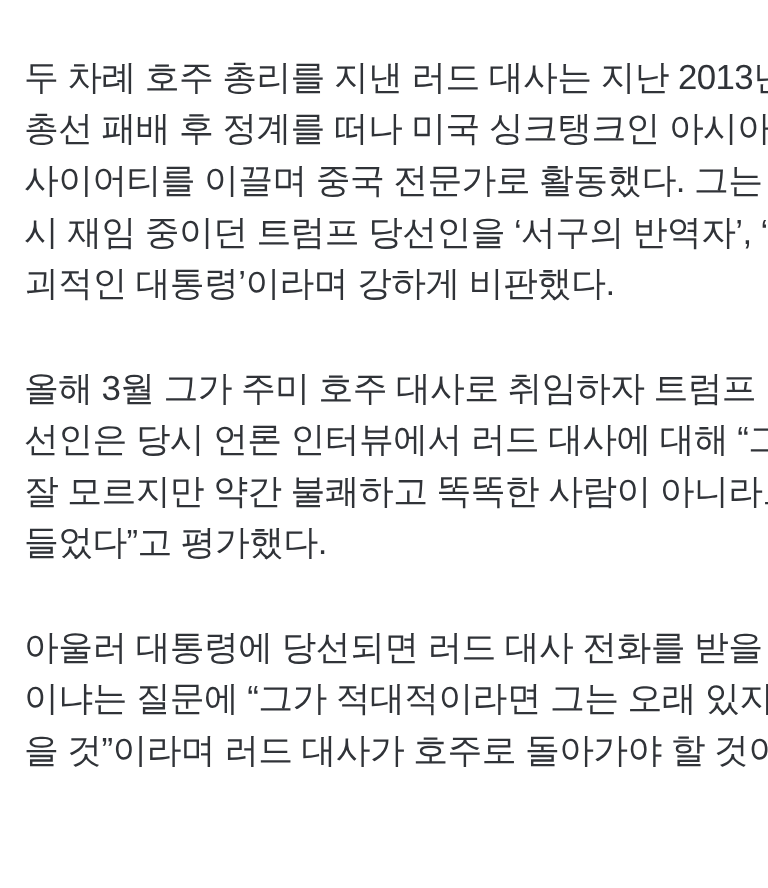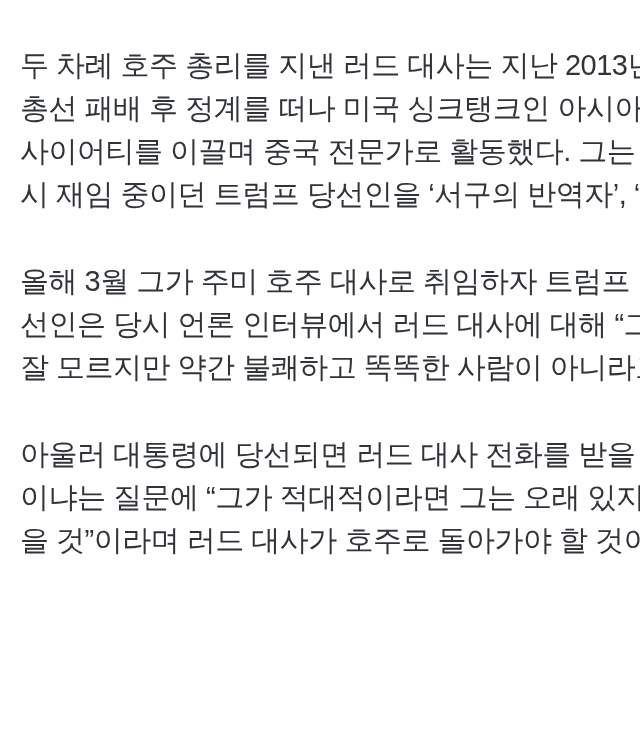--- a/index.html
+++ b/index.html
@@ -38,26 +38,28 @@
 </head>
 <body>
 
 <main class="article-body">
 
   <p class="paragraph">
     <span class="text-line" style="display:block">두 차례 호주 총리를 지낸 러드 대사는 지난 2013년</span>
     <span class="text-line" style="display:block">총선 패배 후 정계를 떠나 미국 싱크탱크인 아시아 소</span>
     <span class="text-line" style="display:block">사이어티를 이끌며 중국 전문가로 활동했다. 그는 당</span>
     <span class="text-line" style="display:block">시 재임 중이던 트럼프 당선인을 ‘서구의 반역자’, ‘파</span>
+    <span class="text-line" style="display:block">괴적인 대통령’이라며 강하게 비판했다.</span>
   </p>
 
   <p class="paragraph">
     <span class="text-line" style="display:block">올해 3월 그가 주미 호주 대사로 취임하자 트럼프 당</span>
     <span class="text-line" style="display:block">선인은 당시 언론 인터뷰에서 러드 대사에 대해 “그를</span>
     <span class="text-line" style="display:block">잘 모르지만 약간 불쾌하고 똑똑한 사람이 아니라고</span>
+    <span class="text-line" style="display:block">들었다”고 평가했다.</span>
   </p>
 
   <p class="paragraph">
     <span class="text-line" style="display:block">아울러 대통령에 당선되면 러드 대사 전화를 받을 것</span>
     <span class="text-line" style="display:block">이냐는 질문에 “그가 적대적이라면 그는 오래 있지 않</span>
     <span class="text-line" style="display:block">을 것”이라며 러드 대사가 호주로 돌아가야 할 것이라</span>
   </p>
 
 </main>
 

